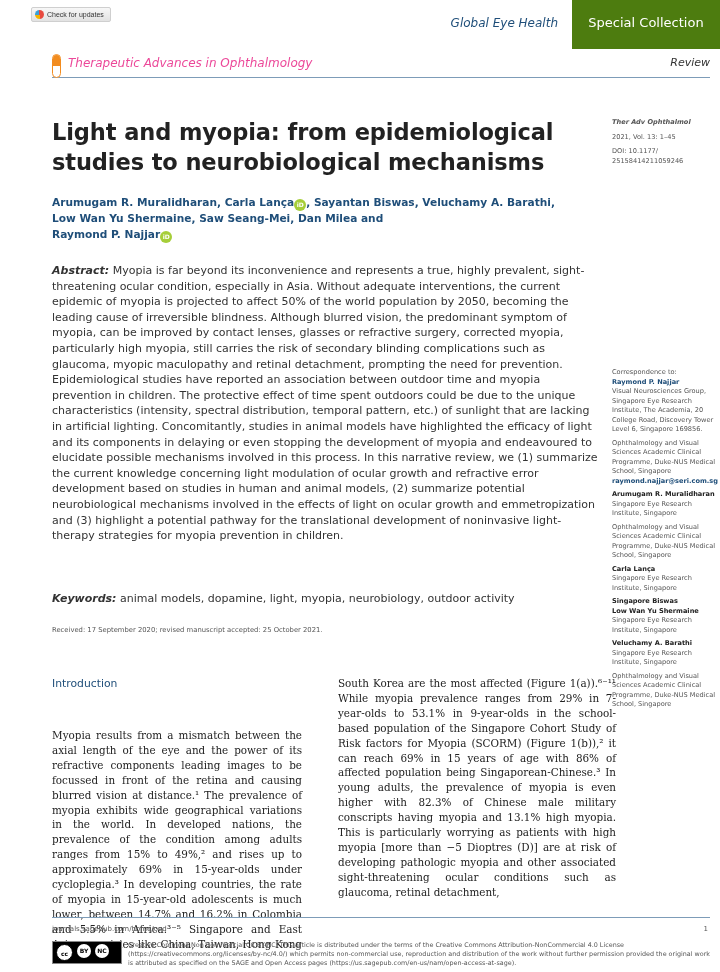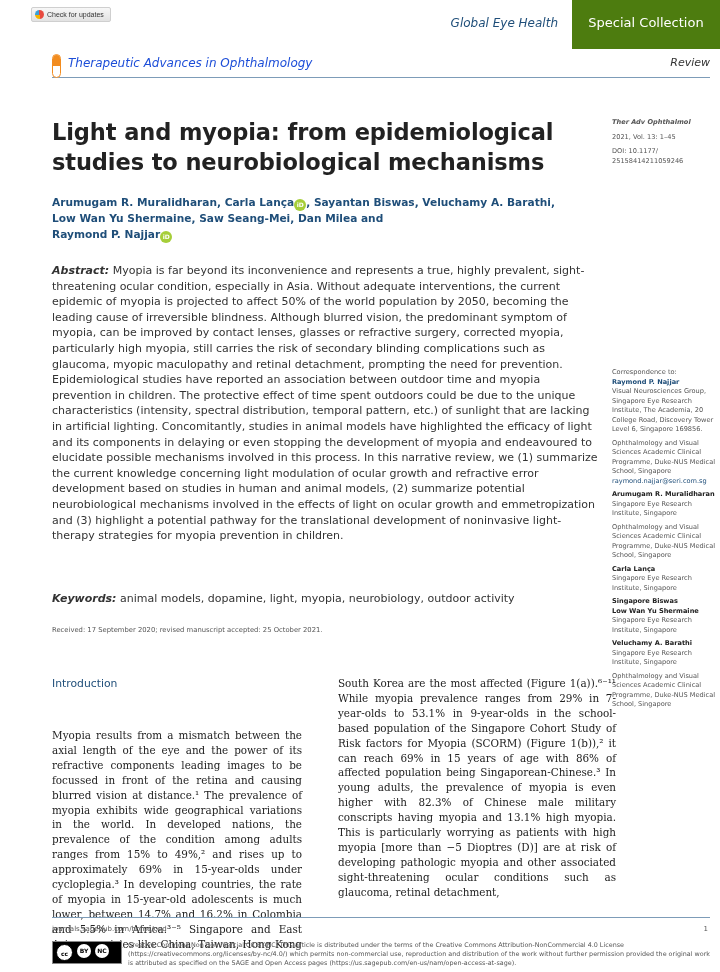--- a/index.html
+++ b/index.html
@@ -17,21 +17,21 @@
 
   .collection-nav { position: absolute; top: 0; right: 0; height: 45px; display: flex; align-items: center; }
   .collection-link { font-style: italic; font-size: 12px; color: #1f4e79; margin-right: 14px; cursor: pointer; }
   .special-collection { background: #4d7c0f; color: #ffffff; height: 53px; width: 148px; display: flex;
     align-items: center; justify-content: center; font-size: 13px; cursor: pointer; }
 
   .journal-bar { position: absolute; left: 52px; right: 10px; top: 52px; height: 26px; border-bottom: 1px solid #7d9cb8; }
   .journal-logo { position: absolute; left: 0; top: 2px; width: 9px; height: 24px; border: 1.5px solid #f28c1f;
     border-radius: 5px; overflow: hidden; background: #fff; }
   .journal-logo::before { content: ""; position: absolute; left: 0; top: 0; width: 100%; height: 50%; background: #f28c1f; }
-  .journal-name { position: absolute; left: 16px; top: 4px; font-style: italic; font-size: 12px; color: #1d4ed8; }
+  .journal-name { position: absolute; left: 16px; top: 4px; font-style: italic; font-size: 12px; color: #ec4899; }
   .article-type { position: absolute; right: 0; top: 4px; font-style: italic; font-size: 11px; color: #333; }
 
   .title { position: absolute; left: 52px; top: 117px; width: 520px; font-family: "DejaVu Sans", sans-serif;
     font-weight: bold; font-size: 22.5px; line-height: 30px; color: #222; letter-spacing: -0.1px; }
 
   .authors { position: absolute; left: 52px; top: 195px; width: 520px; font-weight: bold; font-size: 10.6px;
     line-height: 15.5px; color: #1f4e79; }
   .orcid { display: inline-block; width: 12px; height: 12px; border-radius: 50%; background: #a6ce39;
     color: #fff; font-size: 6px; line-height: 12px; text-align: center; vertical-align: -1px; font-weight: bold; cursor: pointer; }
 
@@ -44,21 +44,21 @@
 
   .keywords { position: absolute; left: 52px; top: 592px; width: 548px; font-size: 11px; color: #333; }
   .keywords .label { font-weight: bold; font-style: italic; }
 
   .received { position: absolute; left: 52px; top: 626px; font-size: 6.8px; color: #555; }
 
   .sidebar { position: absolute; left: 612px; top: 368px; width: 106px; font-size: 6.6px; line-height: 9.5px; color: #555; }
   .sidebar .blk { margin-bottom: 4px; }
   .sidebar .nm { font-weight: bold; color: #222; }
   .sidebar .nm-blue { font-weight: bold; color: #1f4e79; }
-  .sidebar a { color: #1f4e79; font-weight: normal; text-decoration: none; word-break: break-all; }
+  .sidebar a { color: #1f4e79; font-weight: bold; text-decoration: none; word-break: break-all; }
 
   .intro-head { position: absolute; left: 52px; top: 677px; font-weight: normal; font-size: 10.8px; color: #1f4e79; }
   .col { position: absolute; font-family: "DejaVu Serif", serif; font-size: 10.4px; line-height: 14.9px;
     color: #222; text-align: justify; }
   .col-left { left: 52px; top: 728px; width: 250px; }
   .col-right { left: 338px; top: 676px; width: 278px; }
 
   .footer-rule { position: absolute; left: 52px; right: 10px; top: 917px; border-top: 1px solid #7d9cb8; }
   .footer-url { position: absolute; left: 52px; top: 925px; font-size: 7px; color: #555; }
   .page-num { position: absolute; right: 12px; top: 925px; font-size: 7px; color: #555; }

